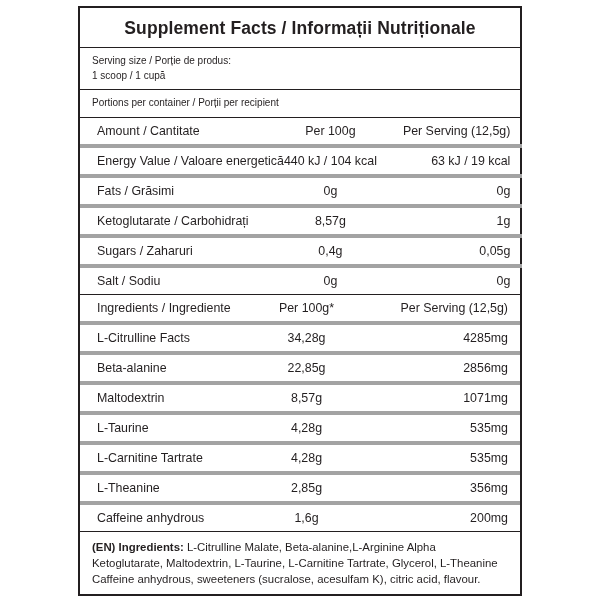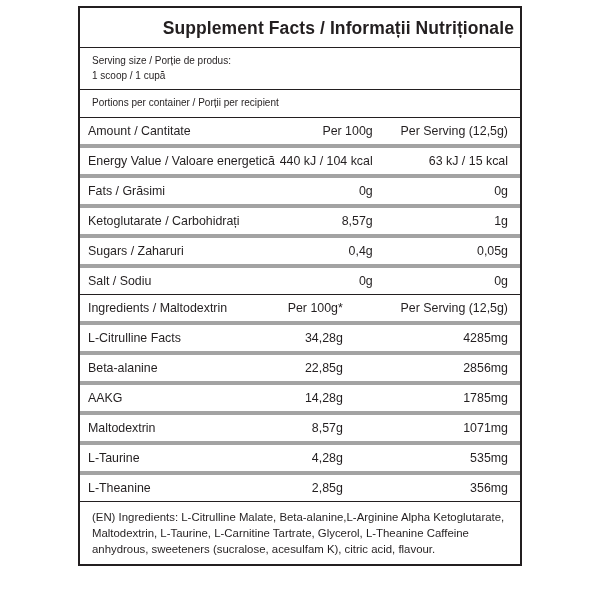--- a/index.html
+++ b/index.html
@@ -19,21 +19,21 @@
     left: 78px;
     top: 6px;
     width: 444px;
     box-sizing: border-box;
     border: 2px solid #231f20;
     background: #ffffff;
   }
   .title {
     font-size: 17.5px;
     font-weight: bold;
-    text-align: right;
+    text-align: center;
     padding: 10px 6px 9px 6px;
     letter-spacing: 0.1px;
     line-height: 1.15;
   }
   .rule {
     border-top: 1.5px solid #231f20;
   }
   .block {
     padding: 6px 10px 6px 12px;
     font-size: 10px;
@@ -48,45 +48,45 @@
     font-size: 12.4px;
   }
   table td {
     padding: 6px 0 6px 0;
     vertical-align: middle;
   }
   tr.row-line td {
     border-top: 4px solid #a3a3a3;
   }
   td.c-name {
-    padding-left: 8px;
+    padding-left: 17px;
     text-align: left;
     white-space: nowrap;
   }
   td.c-mid {
-    text-align: right;
+    text-align: center;
     padding-right: 26px;
     white-space: nowrap;
   }
   td.c-right {
     text-align: right;
     padding-right: 12px;
     white-space: nowrap;
   }
   .hdr td {
     font-weight: normal;
   }
   .ing-block {
     padding: 7px 12px 7px 12px;
     font-size: 11.4px;
     line-height: 1.42;
     text-align: left;
   }
   .ing-block b {
-    font-weight: normal;
+    font-weight: bold;
   }
 </style>
 </head>
 <body>
 
 <div class="panel">
 
   <div class="title">Supplement Facts / Informații Nutriționale</div>
 
   <div class="rule"></div>
@@ -103,21 +103,21 @@
   <table>
     <tbody>
       <tr class="hdr">
         <td class="c-name">Amount / Cantitate</td>
         <td class="c-mid">Per 100g</td>
         <td class="c-right">Per Serving (12,5g)</td>
       </tr>
       <tr class="row-line">
         <td class="c-name">Energy Value / Valoare energetică</td>
         <td class="c-mid">440 kJ / 104 kcal</td>
-        <td class="c-right">63 kJ / 15 kcal</td>
+        <td class="c-right">63 kJ / 19 kcal</td>
       </tr>
       <tr class="row-line">
         <td class="c-name">Fats / Grăsimi</td>
         <td class="c-mid">0g</td>
         <td class="c-right">0g</td>
       </tr>
       <tr class="row-line">
         <td class="c-name">Ketoglutarate / Carbohidrați</td>
         <td class="c-mid">8,57g</td>
         <td class="c-right">1g</td>
@@ -133,53 +133,58 @@
         <td class="c-right">0g</td>
       </tr>
     </tbody>
   </table>
 
   <div class="rule"></div>
 
   <table>
     <tbody>
       <tr class="hdr">
-        <td class="c-name">Ingredients  / Maltodextrin</td>
+        <td class="c-name">Ingredients  / Ingrediente</td>
         <td class="c-mid">Per 100g*</td>
         <td class="c-right">Per Serving (12,5g)</td>
       </tr>
       <tr class="row-line">
         <td class="c-name">L-Citrulline Facts</td>
         <td class="c-mid">34,28g</td>
         <td class="c-right">4285mg</td>
       </tr>
       <tr class="row-line">
         <td class="c-name">Beta-alanine</td>
         <td class="c-mid">22,85g</td>
         <td class="c-right">2856mg</td>
       </tr>
       <tr class="row-line">
-        <td class="c-name">AAKG</td>
-        <td class="c-mid">14,28g</td>
-        <td class="c-right">1785mg</td>
-      </tr>
-      <tr class="row-line">
         <td class="c-name">Maltodextrin</td>
         <td class="c-mid">8,57g</td>
         <td class="c-right">1071mg</td>
       </tr>
       <tr class="row-line">
         <td class="c-name">L-Taurine</td>
         <td class="c-mid">4,28g</td>
         <td class="c-right">535mg</td>
       </tr>
       <tr class="row-line">
+        <td class="c-name">L-Carnitine Tartrate</td>
+        <td class="c-mid">4,28g</td>
+        <td class="c-right">535mg</td>
+      </tr>
+      <tr class="row-line">
         <td class="c-name">L-Theanine</td>
         <td class="c-mid">2,85g</td>
         <td class="c-right">356mg</td>
+      </tr>
+      <tr class="row-line">
+        <td class="c-name">Caffeine anhydrous</td>
+        <td class="c-mid">1,6g</td>
+        <td class="c-right">200mg</td>
       </tr>
     </tbody>
   </table>
 
   <div class="rule"></div>
 
   <div class="ing-block">
     <b>(EN) Ingredients:</b><span> L-Citrulline Malate, Beta-alanine,L-Arginine Alpha Ketoglutarate, Maltodextrin, L-Taurine, L-Carnitine Tartrate, Glycerol, L-Theanine Caffeine anhydrous, sweeteners (sucralose, acesulfam K), citric acid, flavour.</span>
   </div>
 

